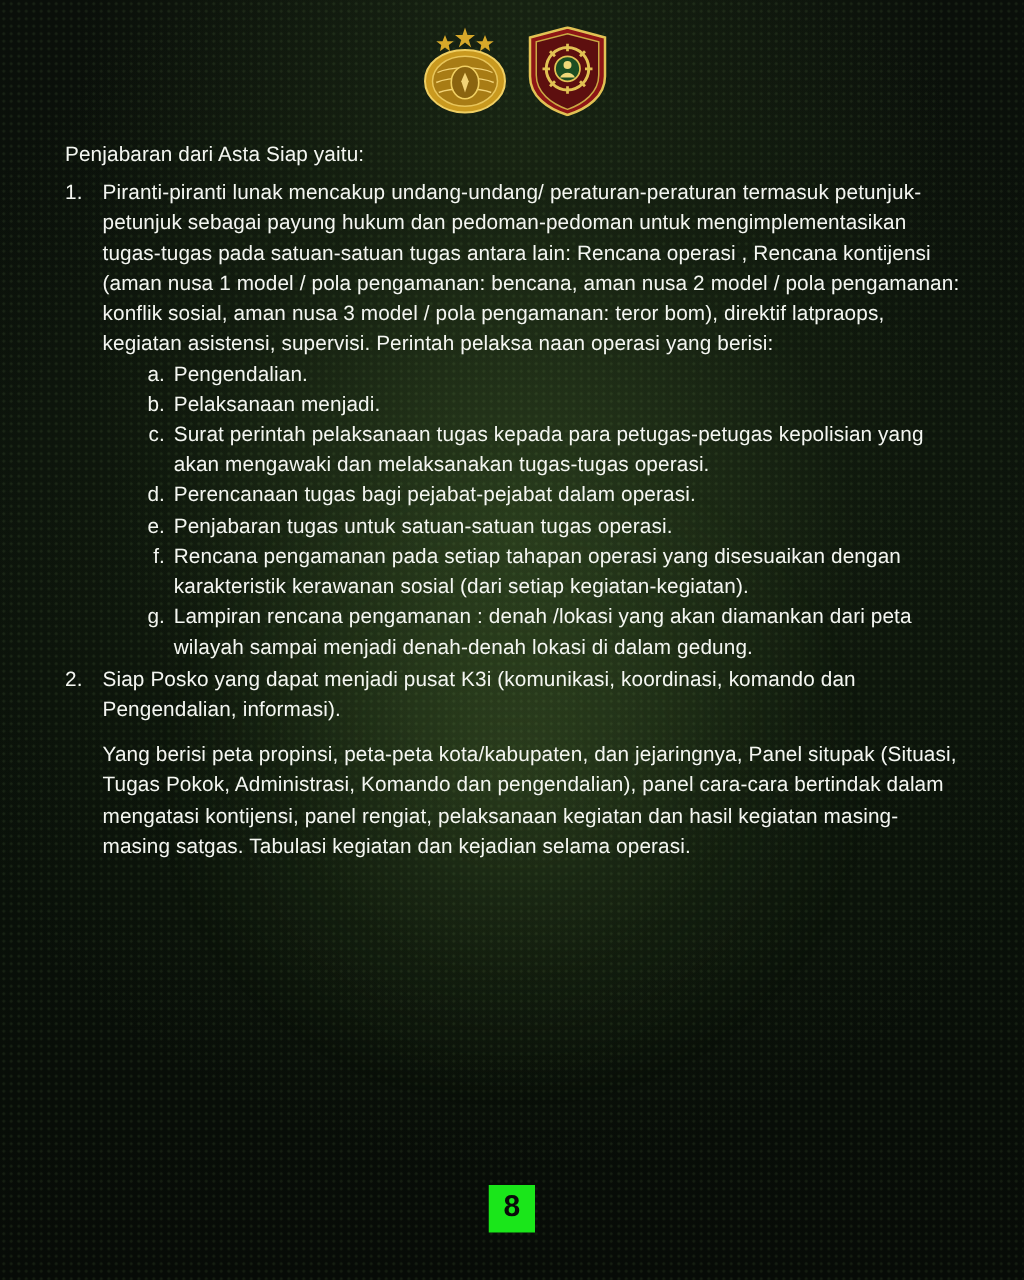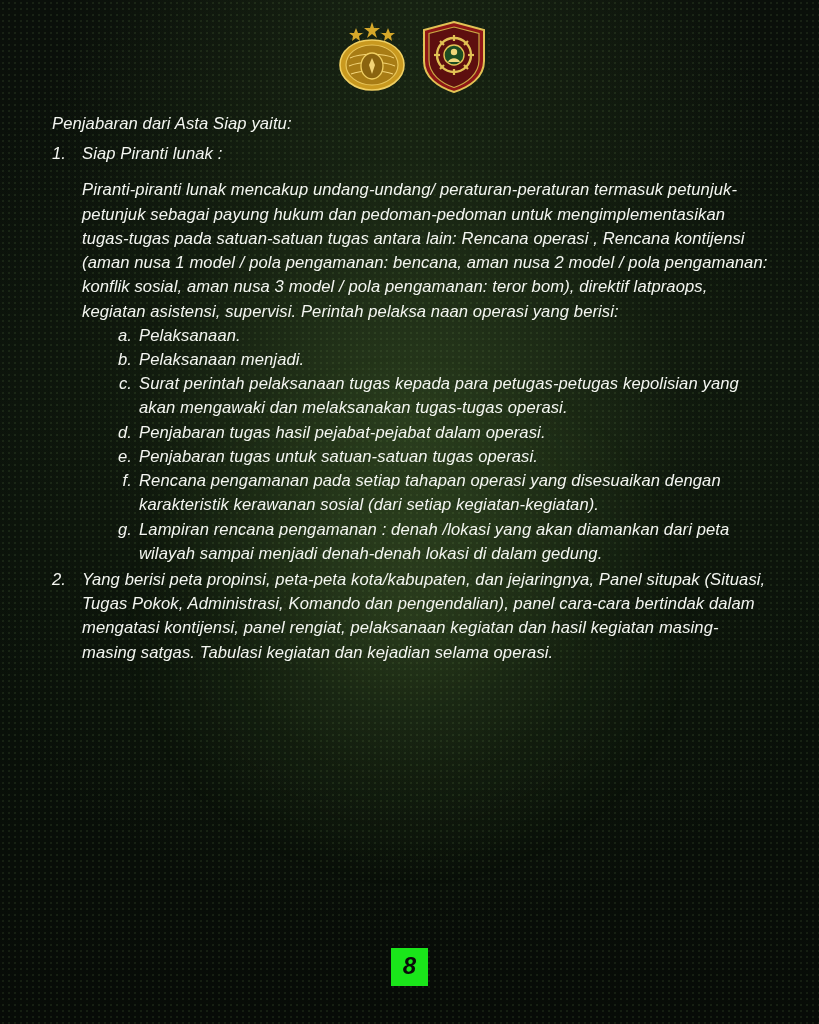--- a/index.html
+++ b/index.html
@@ -17,21 +17,20 @@
   .slide {
     position: relative;
     width: 819px;
     height: 1024px;
     box-sizing: border-box;
     background:
       radial-gradient(circle at 50% 42%, rgba(60,85,40,0.55) 0%, rgba(22,34,16,0.35) 38%, rgba(6,10,6,0.0) 70%),
       radial-gradient(ellipse at 50% 8%, rgba(40,60,30,0.45) 0%, rgba(6,10,6,0) 60%),
       linear-gradient(180deg, #0a0f0a 0%, #0b120b 35%, #091009 70%, #070b07 100%);
     overflow: hidden;
-    font-style: italic;
   }
   .slide::after {
     content: "";
     position: absolute;
     inset: 0;
     background-image:
       radial-gradient(rgba(120,160,90,0.13) 1px, rgba(0,0,0,0) 1.4px);
     background-size: 6px 6px;
     pointer-events: none;
   }
@@ -195,56 +194,56 @@
       </svg>
     </div>
   </div>
 
   <div class="content">
     <p class="intro">Penjabaran dari Asta Siap yaitu:</p>
 
     <ol class="main-list">
       <li>
         <span class="num">1.</span>
-        <p class="para">Siap Piranti lunak :</p>
         <p class="para">Piranti-piranti lunak mencakup undang-undang/ peraturan-peraturan termasuk petunjuk-petunjuk sebagai payung hukum dan pedoman-pedoman untuk  mengimplementasikan tugas-tugas pada satuan-satuan tugas antara lain: Rencana operasi , Rencana kontijensi (aman nusa 1 model / pola pengamanan: bencana, aman nusa 2 model / pola pengamanan: konflik sosial, aman nusa 3 model / pola pengamanan: teror bom), direktif latpraops, kegiatan asistensi, supervisi. Perintah pelaksa naan operasi yang berisi:</p>
         <ol class="sub-list">
           <li>
             <span class="sub-num">a.</span>
-            <span class="sub-text">Pelaksanaan.</span>
+            <span class="sub-text">Pengendalian.</span>
           </li>
           <li>
             <span class="sub-num">b.</span>
             <span class="sub-text">Pelaksanaan menjadi.</span>
           </li>
           <li>
             <span class="sub-num">c.</span>
             <span class="sub-text">Surat perintah pelaksanaan tugas  kepada para petugas-petugas kepolisian yang akan mengawaki dan melaksanakan tugas-tugas operasi.</span>
           </li>
           <li>
             <span class="sub-num">d.</span>
-            <span class="sub-text">Penjabaran tugas hasil pejabat-pejabat dalam operasi.</span>
+            <span class="sub-text">Perencanaan tugas bagi pejabat-pejabat dalam operasi.</span>
           </li>
           <li>
             <span class="sub-num">e.</span>
             <span class="sub-text">Penjabaran tugas untuk satuan-satuan tugas operasi.</span>
           </li>
           <li>
             <span class="sub-num">f.</span>
             <span class="sub-text">Rencana pengamanan pada setiap tahapan operasi yang disesuaikan dengan karakteristik kerawanan sosial (dari setiap kegiatan-kegiatan).</span>
           </li>
           <li>
             <span class="sub-num">g.</span>
             <span class="sub-text">Lampiran rencana pengamanan : denah /lokasi yang akan diamankan dari peta wilayah sampai menjadi denah-denah lokasi di dalam gedung.</span>
           </li>
         </ol>
       </li>
 
       <li>
         <span class="num">2.</span>
+        <p class="para">Siap Posko yang dapat menjadi pusat K3i (komunikasi, koordinasi, komando dan Pengendalian, informasi).</p>
         <p class="para">Yang berisi peta propinsi,  peta-peta kota/kabupaten, dan jejaringnya, Panel situpak (Situasi, Tugas Pokok, Administrasi, Komando dan pengendalian), panel cara-cara bertindak dalam mengatasi kontijensi, panel rengiat, pelaksanaan kegiatan dan hasil kegiatan masing-masing satgas. Tabulasi kegiatan dan kejadian selama operasi.</p>
       </li>
     </ol>
   </div>
 
   <div class="page-number-wrap">
     <div class="page-number">8</div>
   </div>
 </div>
 

